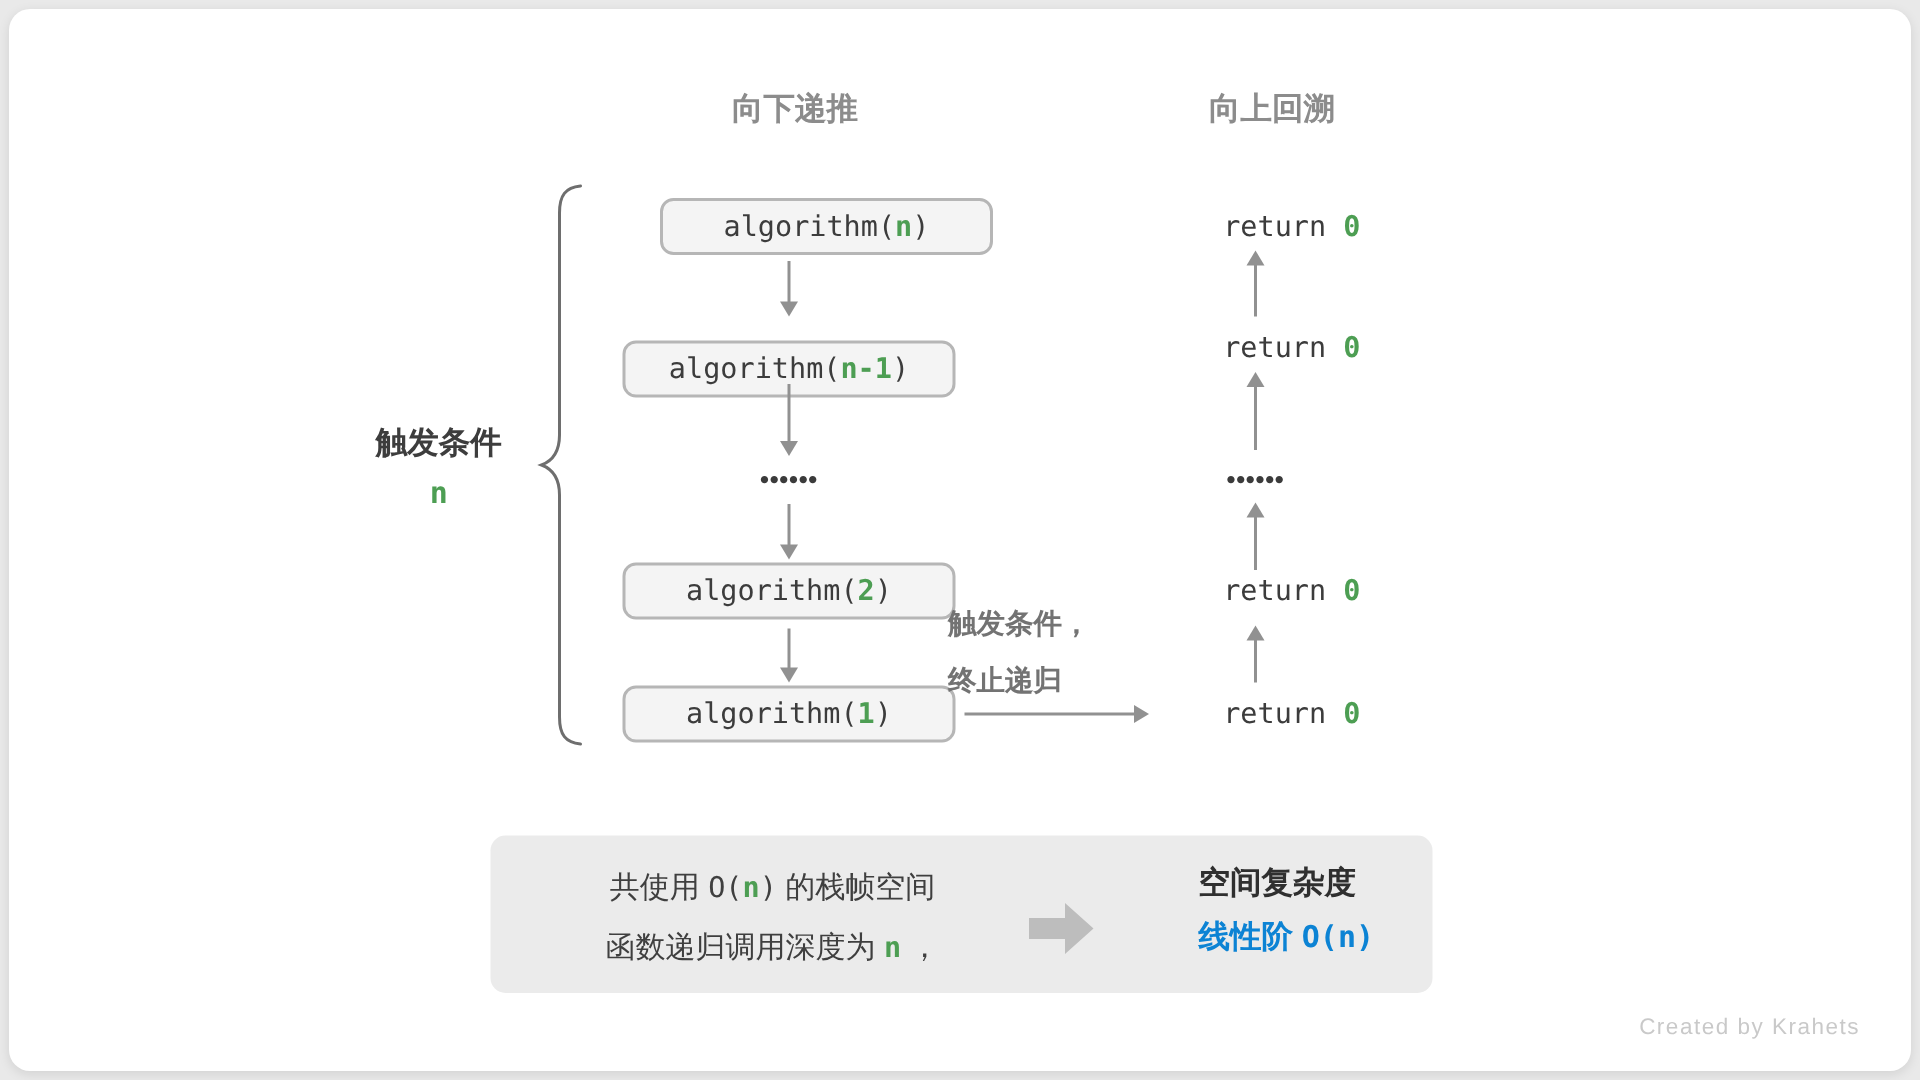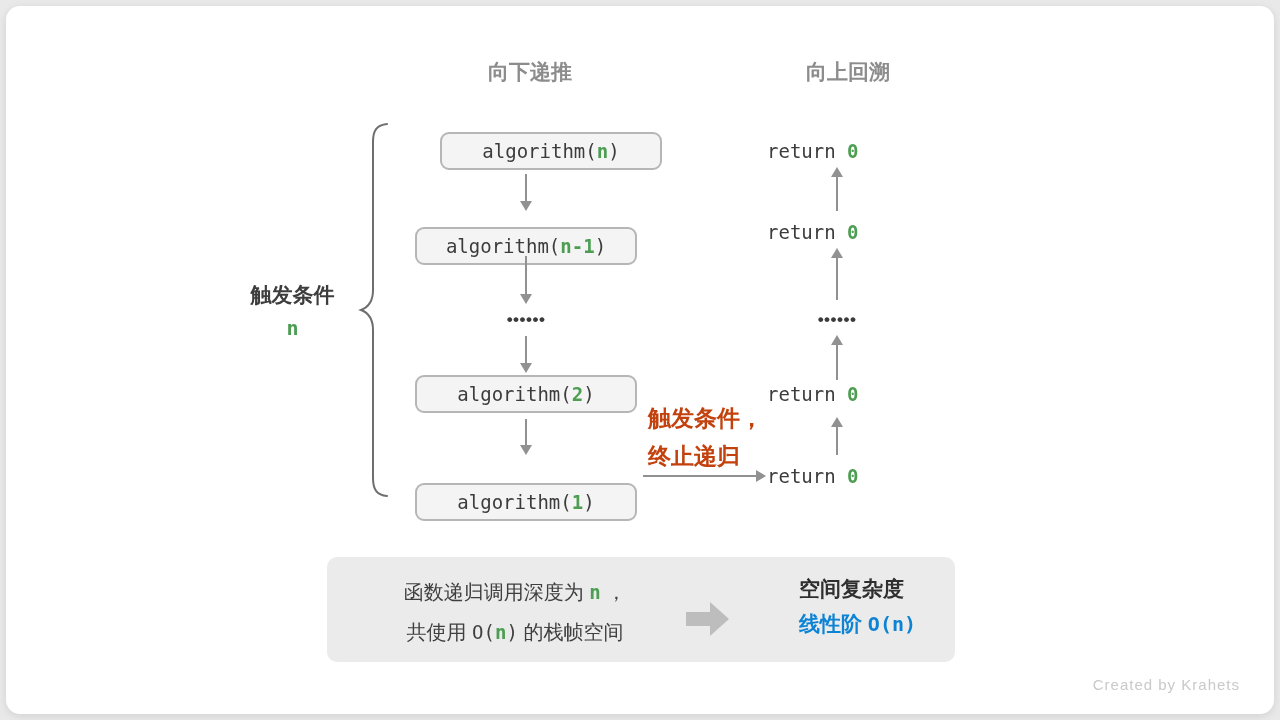--- a/index.html
+++ b/index.html
@@ -18,21 +18,21 @@
   .depth-label { left:235px; top:281px; width:115px; text-align:center;
                  font-size:21px; font-weight:600; color:#3d3d3d; }
   .depth-n { left:235px; top:316px; width:115px; text-align:center; font-size:20px; }
 
   .callbox { left:415px; width:222px; height:38px; background:#f4f4f4;
              border:2px solid #b6b6b6; border-radius:9px;
              display:flex; align-items:center; justify-content:center;
              font-size:19px; color:#3c3c3c; }
   .callbox .code { font-family:"DejaVu Sans Mono","Liberation Mono",monospace; }
 
-  .ret { left:767px; width:140px; text-align:left; font-size:19px; color:#3c3c3c;
+  .ret { left:767px; width:140px; text-align:right; font-size:19px; color:#3c3c3c;
          line-height:24px; font-family:"DejaVu Sans Mono","Liberation Mono",monospace; }
 
   .dots { width:100px; text-align:center; font-size:17px; font-weight:700;
           color:#3b3b3b; letter-spacing:0.5px; line-height:18px; }
 
   .varrow { width:12px; }
   .varrow i { position:absolute; display:block; }
   .varrow .stem { left:4.75px; width:2.5px; background:#919191; }
   .varrow.down .stem { top:0; bottom:7px; }
   .varrow.down .head { bottom:0; left:0; width:0; height:0;
@@ -43,21 +43,21 @@
         border-left:6px solid transparent; border-right:6px solid transparent;
         border-bottom:10px solid #919191; }
 
   .harrow { height:12px; }
   .harrow i { position:absolute; display:block; }
   .harrow .stem { top:4.75px; height:2.5px; left:0; right:8px; background:#919191; }
   .harrow .head { right:0; top:0; width:0; height:0;
         border-top:6px solid transparent; border-bottom:6px solid transparent;
         border-left:10px solid #919191; }
 
-  .trigger { left:648px; width:130px; font-size:23px; font-weight:700; color:#c2410c; }
+  .trigger { left:632px; width:130px; font-size:19px; font-weight:700; color:#737373; }
 
   .summary-box { left:327px; top:557px; width:628px; height:105px;
                  background:#ebebeb; border-radius:10px; }
   .sum-left { left:345px; top:572px; width:340px; text-align:center;
               font-size:20px; color:#3f3f3f; }
   .sum-left .sline { height:40px; line-height:40px; }
   .sum-left .omono { font-family:"DejaVu Sans Mono","Liberation Mono",monospace;
                      font-size:19px; color:#3f3f3f; }
   .sum-right { left:799px; top:574px; width:170px; text-align:left; }
   .sr-title { font-size:21px; font-weight:700; color:#2f2f2f; line-height:30px; }
@@ -85,21 +85,21 @@
 
   <div class="abs callbox" style="top:132px;margin-left:25px;">
     <span class="code"><span>algorithm(</span><span class="green">n</span><span>)</span></span>
   </div>
   <div class="abs callbox" style="top:227px;">
     <span class="code"><span>algorithm(</span><span class="green">n-1</span><span>)</span></span>
   </div>
   <div class="abs callbox" style="top:375px;">
     <span class="code"><span>algorithm(</span><span class="green">2</span><span>)</span></span>
   </div>
-  <div class="abs callbox" style="top:483px;text-align:right;">
+  <div class="abs callbox" style="top:457px;text-align:right;">
     <span class="code"><span>algorithm(</span><span class="green">1</span><span>)</span></span>
   </div>
 
   <div class="abs dots" style="left:476px; top:311px;">••••••</div>
   <div class="abs dots" style="left:787px; top:311px;">••••••</div>
 
   <div class="abs varrow down" style="left:520px; top:174px; height:37px;">
       <i class="stem"></i>
       <i class="head"></i>
     </div>
@@ -142,22 +142,22 @@
   <div class="abs ret" style="top:220px;"><span>return </span><span class="green">0</span></div>
   <div class="abs ret" style="top:382px;"><span>return </span><span class="green">0</span></div>
   <div class="abs ret" style="top:464px;"><span>return </span><span class="green">0</span></div>
 
   <div class="abs trigger" style="top:403px;">触发条件，</div>
   <div class="abs trigger" style="top:441px;">终止递归</div>
 
   <div class="abs summary-box"></div>
 
   <div class="abs sum-left">
+    <div class="sline"><span>共使用 </span><span class="omono">O(</span><span class="green mono" style="font-size:19px;">n</span><span class="omono">)</span><span> 的栈帧空间</span></div>
     <div class="sline"><span>函数递归调用深度为 </span><span class="green mono" style="font-size:19px;">n</span><span> ，</span></div>
-    <div class="sline"><span>共使用 </span><span class="omono">O(</span><span class="green mono" style="font-size:19px;">n</span><span class="omono">)</span><span> 的栈帧空间</span></div>
   </div>
 
   <svg class="abs" style="left:686px; top:600px;" width="44" height="38" viewBox="0 0 44 38">
     <polygon points="0,12 24,12 24,2 43,19 24,36 24,26 0,26" fill="#bdbdbd"></polygon>
   </svg>
 
   <div class="abs sum-right">
     <div class="sr-title">空间复杂度</div>
     <div class="sr-val"><span>线性阶 </span><span class="omono">O(n)</span></div>
   </div>

